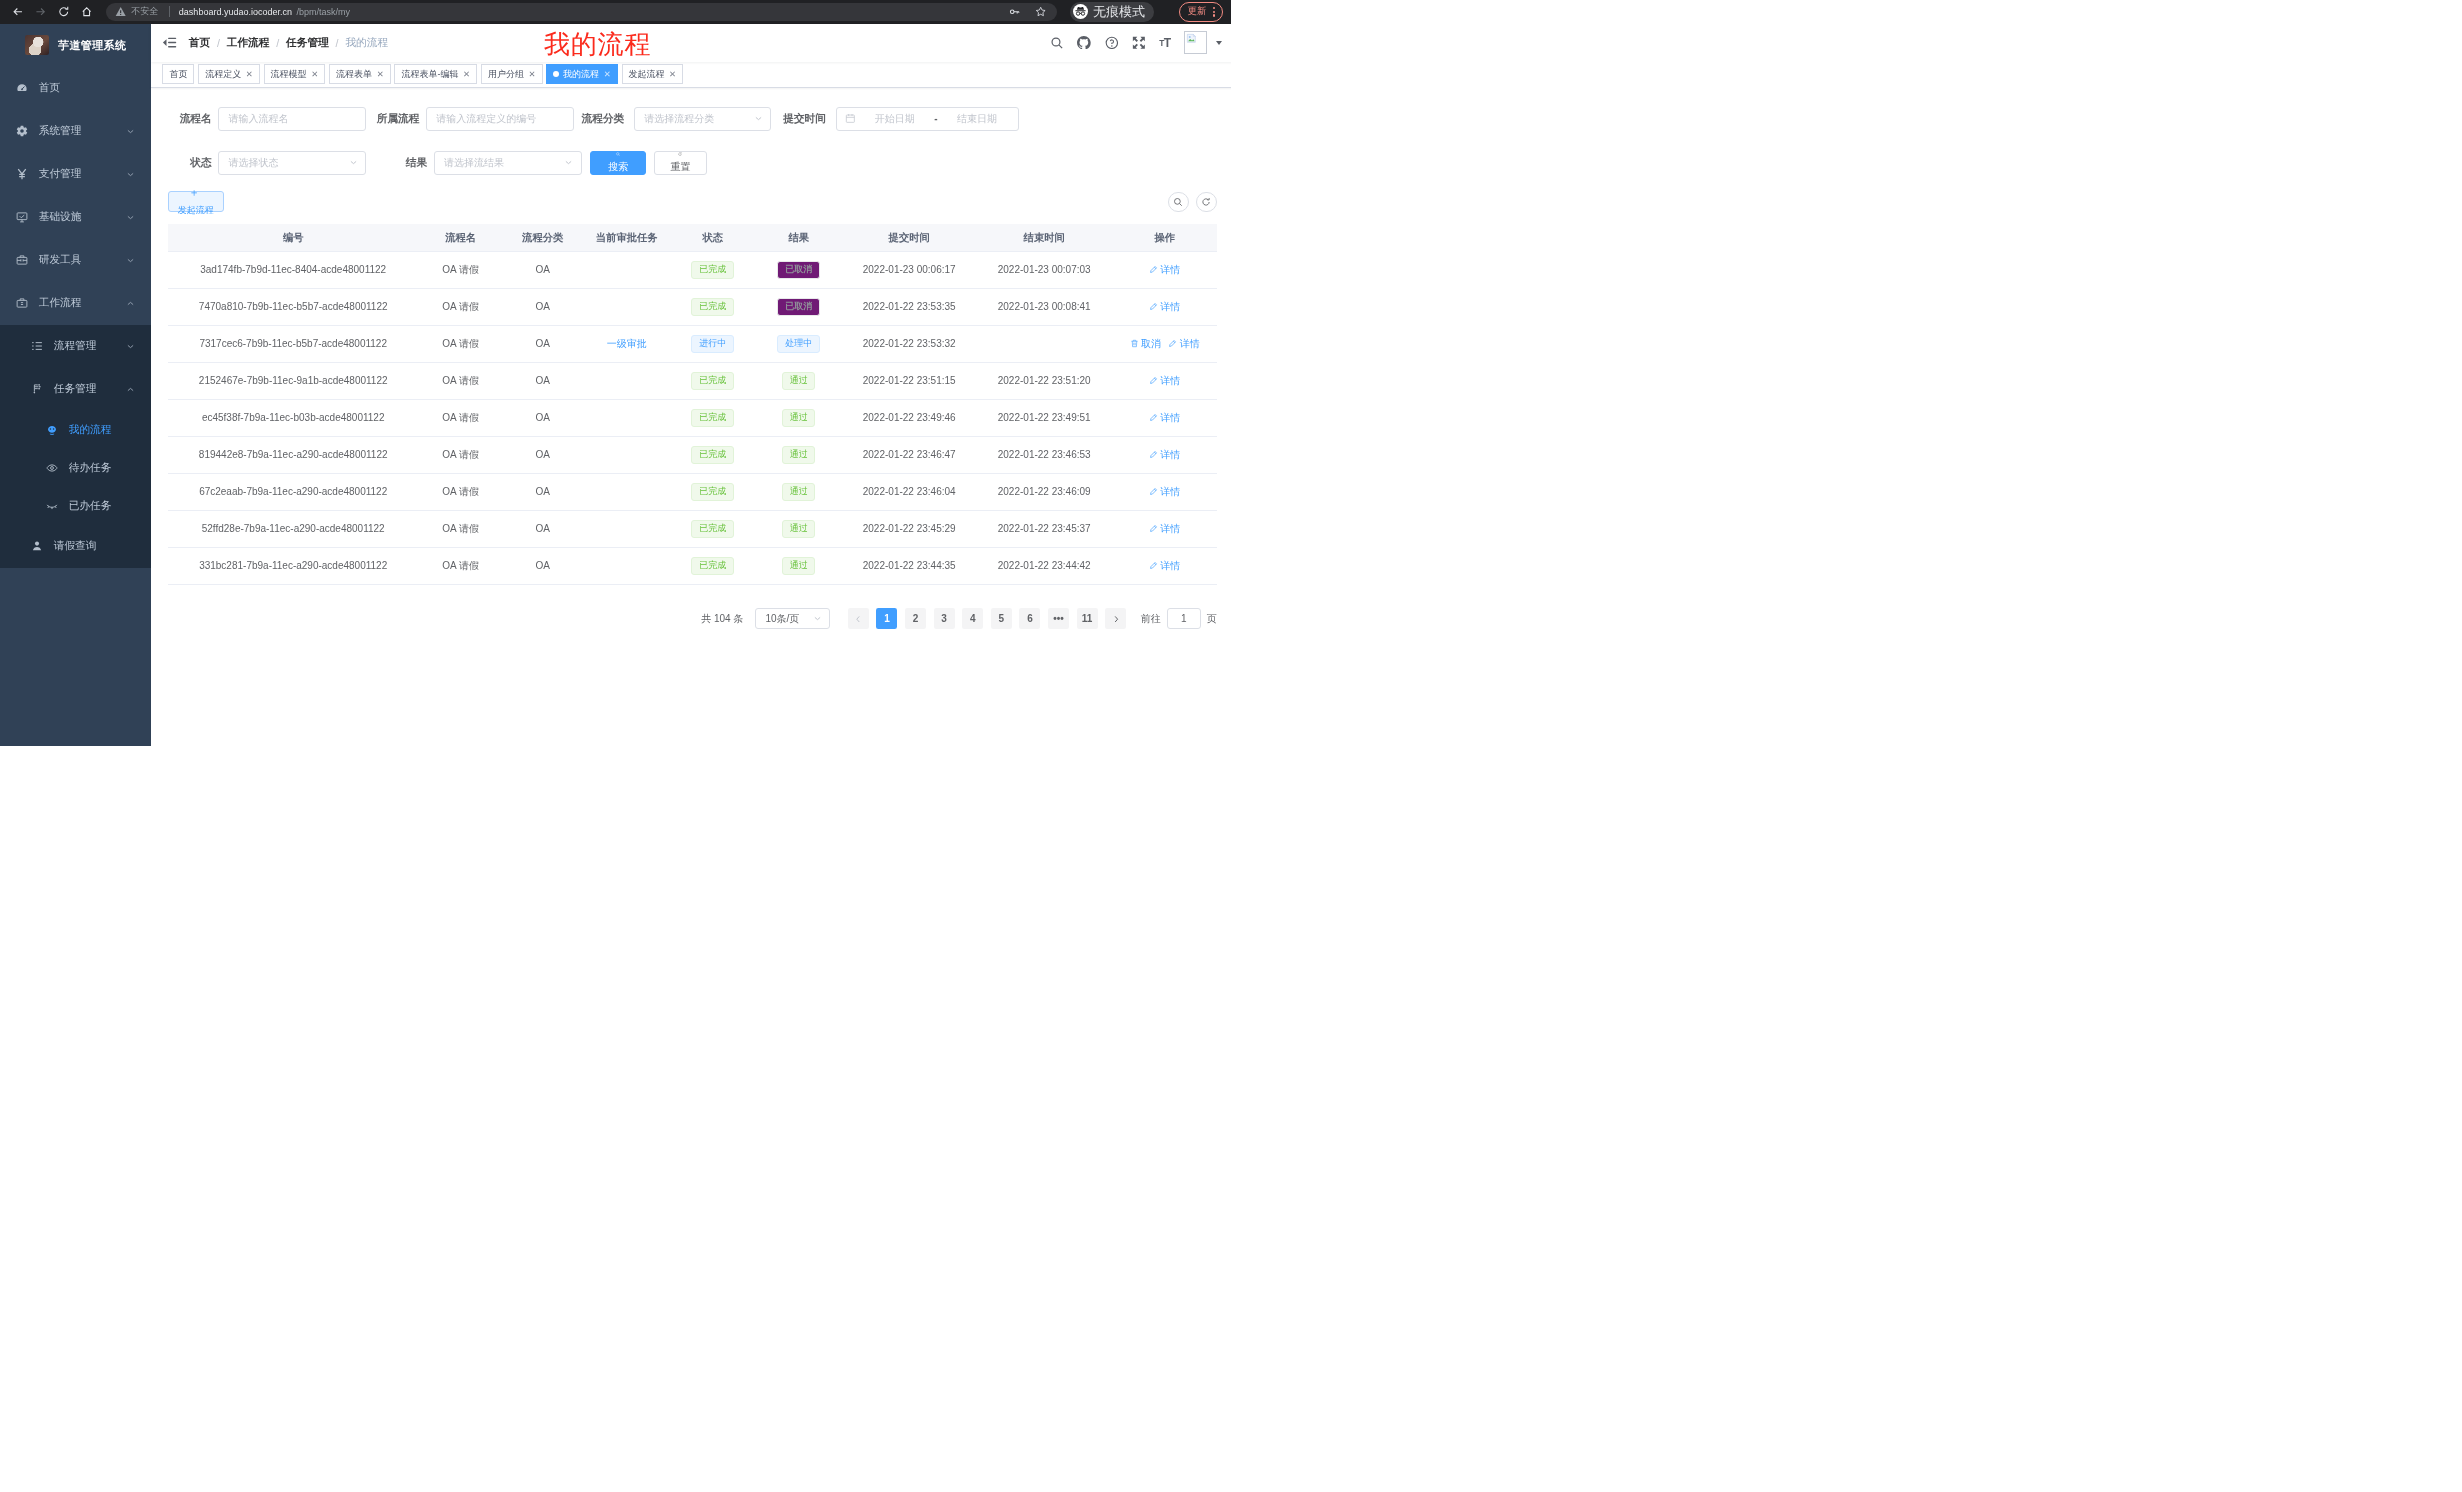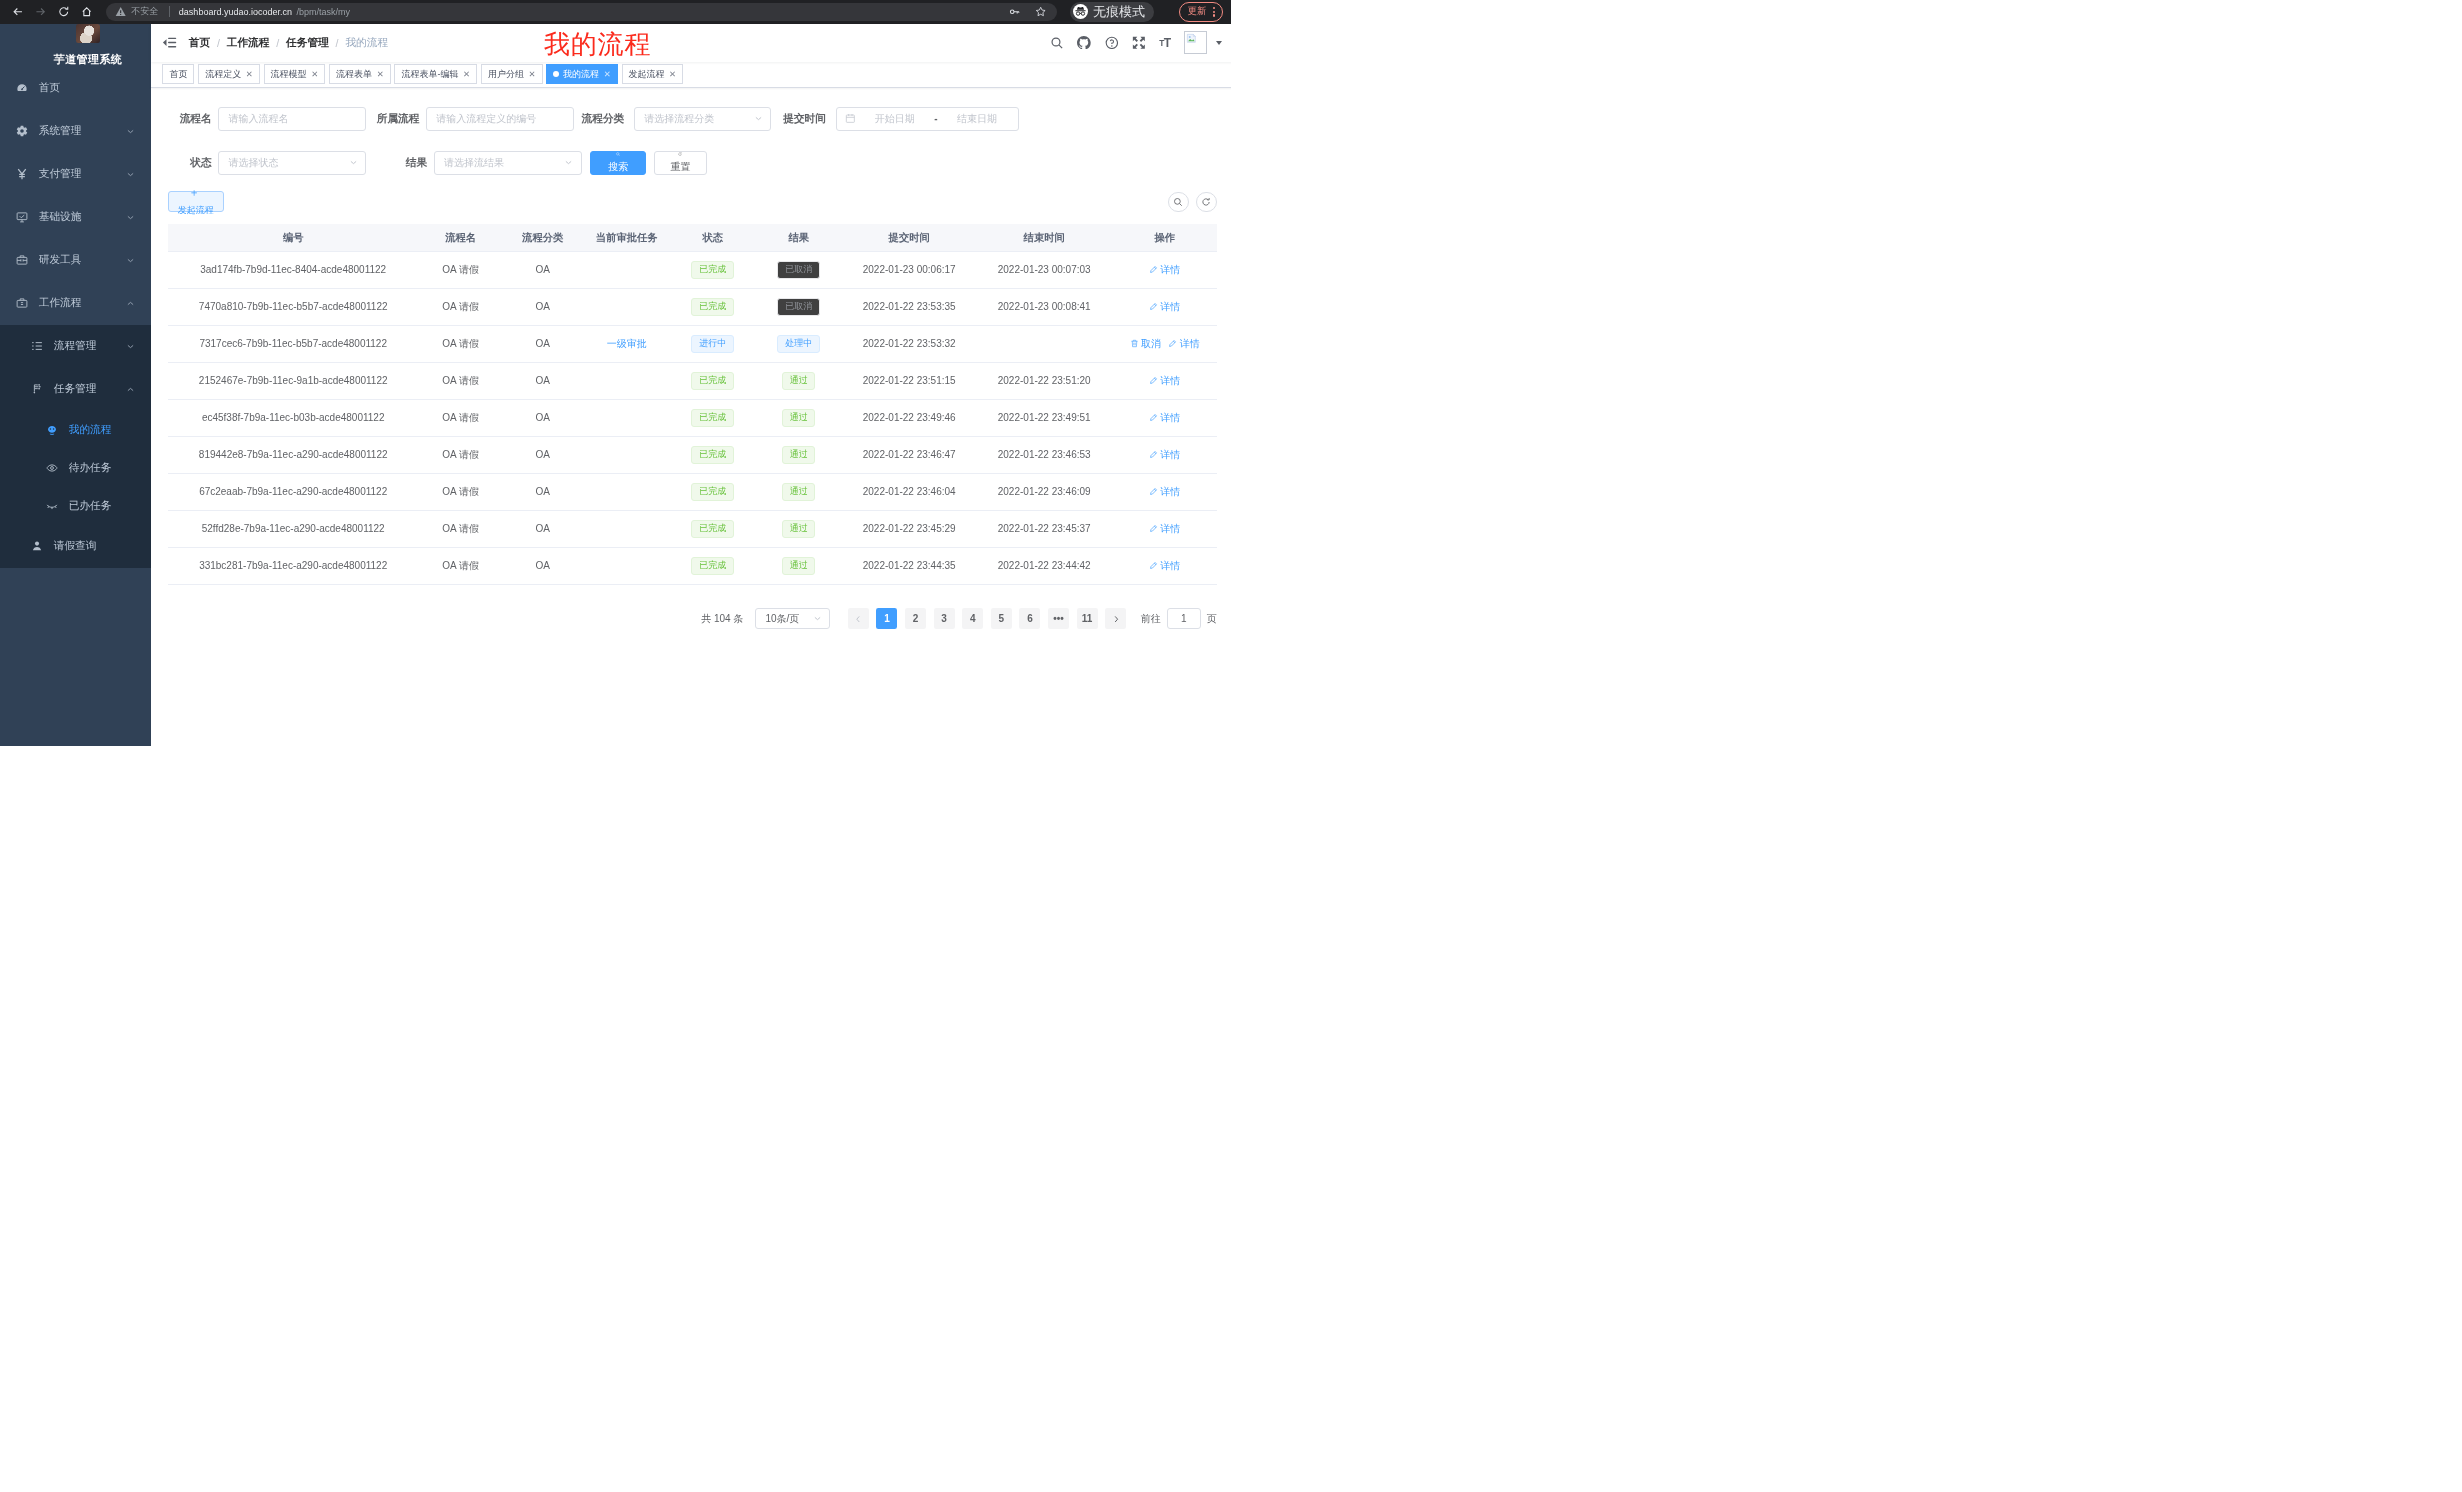--- a/index.html
+++ b/index.html
@@ -22,21 +22,21 @@
   .incog-badge svg { width:15px; height:15px; }
   .update-pill { height:20px; border:0.8px solid #f28b82; border-radius:10px; display:flex; align-items:center; gap:6px; padding:0 7.6px; color:#f28b82; font-size:9.5px; margin-left:22px; flex:0 0 auto; }
   .vdots { display:flex; flex-direction:column; gap:1.5px; }
   .vdots i { width:2.3px; height:2.3px; border-radius:50%; background:#f28b82; }
 
   
   .app { display:flex; height:723px; position:relative; }
 
   
   .sidebar { width:151px; background:#304156; color:#bfcbd9; flex:0 0 auto; overflow:hidden; }
-  .logo-row { height:43px; display:flex; align-items:center; padding-left:25px; gap:9px;flex-direction:column; }
+  .logo-row { height:43px; display:flex; align-items:center; padding-left:25px; gap:9px; }
   .logo-img { width:24px; height:20.5px; border-radius:2.3px; background:
       radial-gradient(circle at 55% 35%, #e8e2dc 0 28%, transparent 29%),
       radial-gradient(circle at 42% 75%, #ddd3c8 0 30%, transparent 31%),
       linear-gradient(140deg,#4a3330,#6b4a3d 55%,#2e2022); }
   .logo-title { color:#fff; font-size:11px; font-weight:700; letter-spacing:0.4px; }
   .menu-item { display:flex; align-items:center; height:43px; cursor:pointer; font-size:10.7px; position:relative; }
   .menu-item .mi-icon { width:12px; height:12px; margin-right:10.7px; color:#b4bfcc; }
   .menu-item .mi-icon svg { width:12px; height:12px; }
   .menu-item.lvl1 { padding-left:16px; }
   .menu-item.lvl2 { padding-left:31px; background:#1f2d3d; }
@@ -108,21 +108,21 @@
   .circle-btn svg { width:10px; height:10px; }
 
   
   table.grid { margin-top:12px; border-collapse:collapse; width:1048px; table-layout:fixed; font-size:10px; }
   table.grid th { height:27px; background:#f6f7fa; color:#5b6475; font-weight:700; font-size:10.3px; text-align:center; border-bottom:0.8px solid #ebeef5; }
   table.grid td { height:37px; text-align:center; color:#606266; border-bottom:0.8px solid #ebeef5; overflow:hidden; white-space:nowrap; }
   td.c-id { font-size:10px; }
   .task-link { color:#409eff; cursor:pointer; }
   .badge { display:inline-flex; align-items:center; height:18px; padding:0 6.8px; border-radius:3px; font-size:9px; border:0.8px solid transparent; }
   .badge.success { color:#67c23a; background:#f0f9eb; border-color:#e1f3d8; }
-  .badge.info { color:#909399; background:#404040; border-color:#e9e9eb; }
+  .badge.info { color:#909399; background:#701a75; border-color:#e9e9eb;font-weight:bold; }
   .badge.primary { color:#409eff; background:#ecf5ff; border-color:#d9ecff; }
   .badge.danger { color:#f56c6c; background:#fef0f0; border-color:#fde2e2; }
   .op-link { color:#409eff; font-size:10px; cursor:pointer; display:inline-flex; align-items:center; gap:2.3px; margin:0 3.8px; }
   .op-link svg { width:9px; height:9px; }
 
   
   .pagination { margin-top:23.6px; display:flex; align-items:center; justify-content:flex-end; font-size:10px; color:#606266; }
   .pg-total { margin-right:12px; }
   .pg-size { width:75px; height:21px; margin-right:13.7px; }
   .pg-btn { min-width:21px; height:21px; background:#f4f4f5; border-radius:2.3px; display:inline-flex; align-items:center; justify-content:center; margin:0 3.8px; cursor:pointer; color:#606266; font-weight:600; padding:0 3px; }

